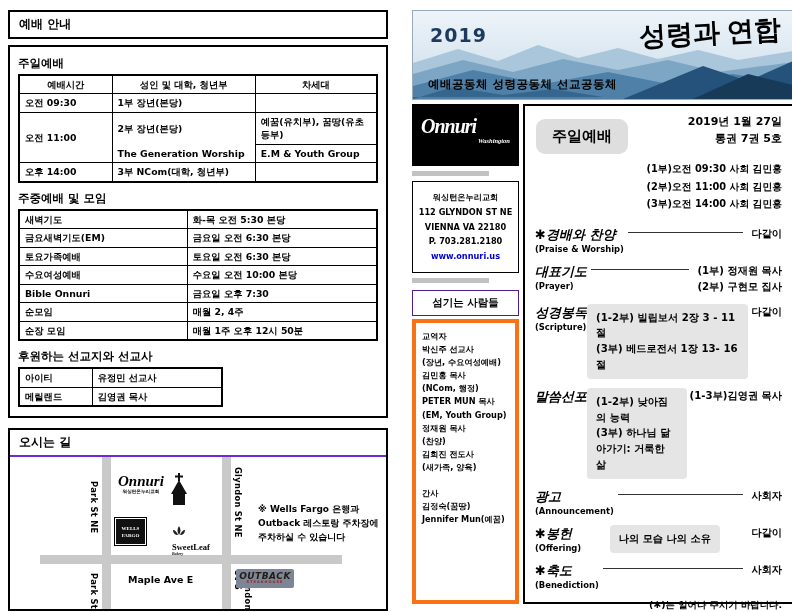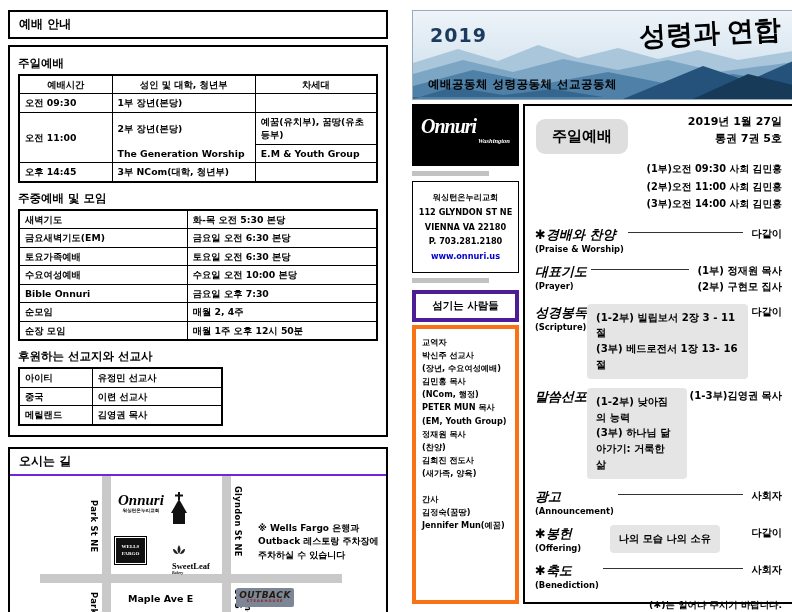--- a/index.html
+++ b/index.html
@@ -46,21 +46,21 @@
   .banner-title{position:absolute;right:12px;top:4px;font-size:27px;transform:rotate(-3deg);font-family:"Liberation Serif","DejaVu Serif",serif;font-weight:900;}
   .banner-sub{position:absolute;left:15px;bottom:7px;font-size:11.5px;letter-spacing:.5px;}
   .content-row{display:flex;gap:4px;margin-top:4px;height:500px;}
   .sidebar{width:107px;flex-shrink:0;display:flex;flex-direction:column;}
   .sb-logo{background:#000;color:#fff;height:62px;padding:12px 9px 0 9px;box-sizing:border-box;}
   .sb-logo-main{font-size:20px;font-style:italic;letter-spacing:-1px;line-height:1;}
   .sb-logo-sub{font-size:6.5px;text-align:right;margin-top:1px;font-style:italic;}
   .sb-strip{height:5px;background:#c2c2c2;width:72%;margin:5px 0;}
   .sb-info{border:1px solid #000;text-align:center;font-size:8.2px;line-height:1.8;padding:8px 2px;}
   .sb-link{color:#0000cc;cursor:pointer;}
-  .sb-title{border:4px solid #4c1d95;text-align:center;font-size:10.5px;padding:5px 0;margin-top:2px;}
+  .sb-title{border:1px solid #4c1d95;text-align:center;font-size:10.5px;padding:5px 0;margin-top:2px;}
   .sb-serving{border:4px solid #f97316;margin-top:3px;padding:7px 6px;font-size:8.2px;line-height:1.6;flex:1;}
   .sb-line{min-height:13px;white-space:pre-line;}
   .main-col{flex:1;border:2px solid #000;padding:8px 10px 9px 10px;position:relative;display:flex;flex-direction:column;box-sizing:border-box;}
   .date-block{text-align:right;font-size:11px;line-height:1.5;}
   .badge{position:absolute;left:11px;top:13px;background:#dedede;border-radius:9px;padding:8px 16px;font-size:15px;}
   .times{text-align:right;font-size:9.8px;line-height:1.8;margin-top:13px;}
   .order{margin-top:13px;display:flex;flex-direction:column;gap:9px;}
   .order-row{display:flex;align-items:flex-start;}
   .order-label{font-size:13px;white-space:nowrap;font-style:italic;}
   .order-label-en{font-size:8.4px;}
@@ -101,21 +101,21 @@
       <tr>
         <td rowspan="2">오전 11:00</td>
         <td class="nb-bottom">2부 장년(본당)</td>
         <td>예꿈(유치부), 꿈땅(유초등부)</td>
       </tr>
       <tr>
         <td class="nb-top">The Generation Worship</td>
         <td>E.M &amp; Youth Group</td>
       </tr>
       <tr>
-        <td>오후 14:45</td>
+        <td>오후 14:00</td>
         <td>3부 NCom(대학, 청년부)</td>
         <td></td>
       </tr>
     </tbody>
       </table>
 
     <div class="sec-title" style="margin-top:8px">주중예배 및 모임</div>
     <table class="t-week">
       <colgroup>
           <col class="c1">
@@ -166,24 +166,20 @@
           <col class="c1">
           <col class="c2">
         </colgroup>
       <tbody>
 
           <tr>
             <td>아이티</td>
             <td>유정민 선교사</td>
           </tr>
 
-          <tr>
-            <td>중국</td>
-            <td>이련 선교사</td>
-          </tr>
 
           <tr>
             <td>메릴랜드</td>
             <td>김영권 목사</td>
           </tr>
         </tbody>
     </table>
   </div>
 
   <div class="boxC">

